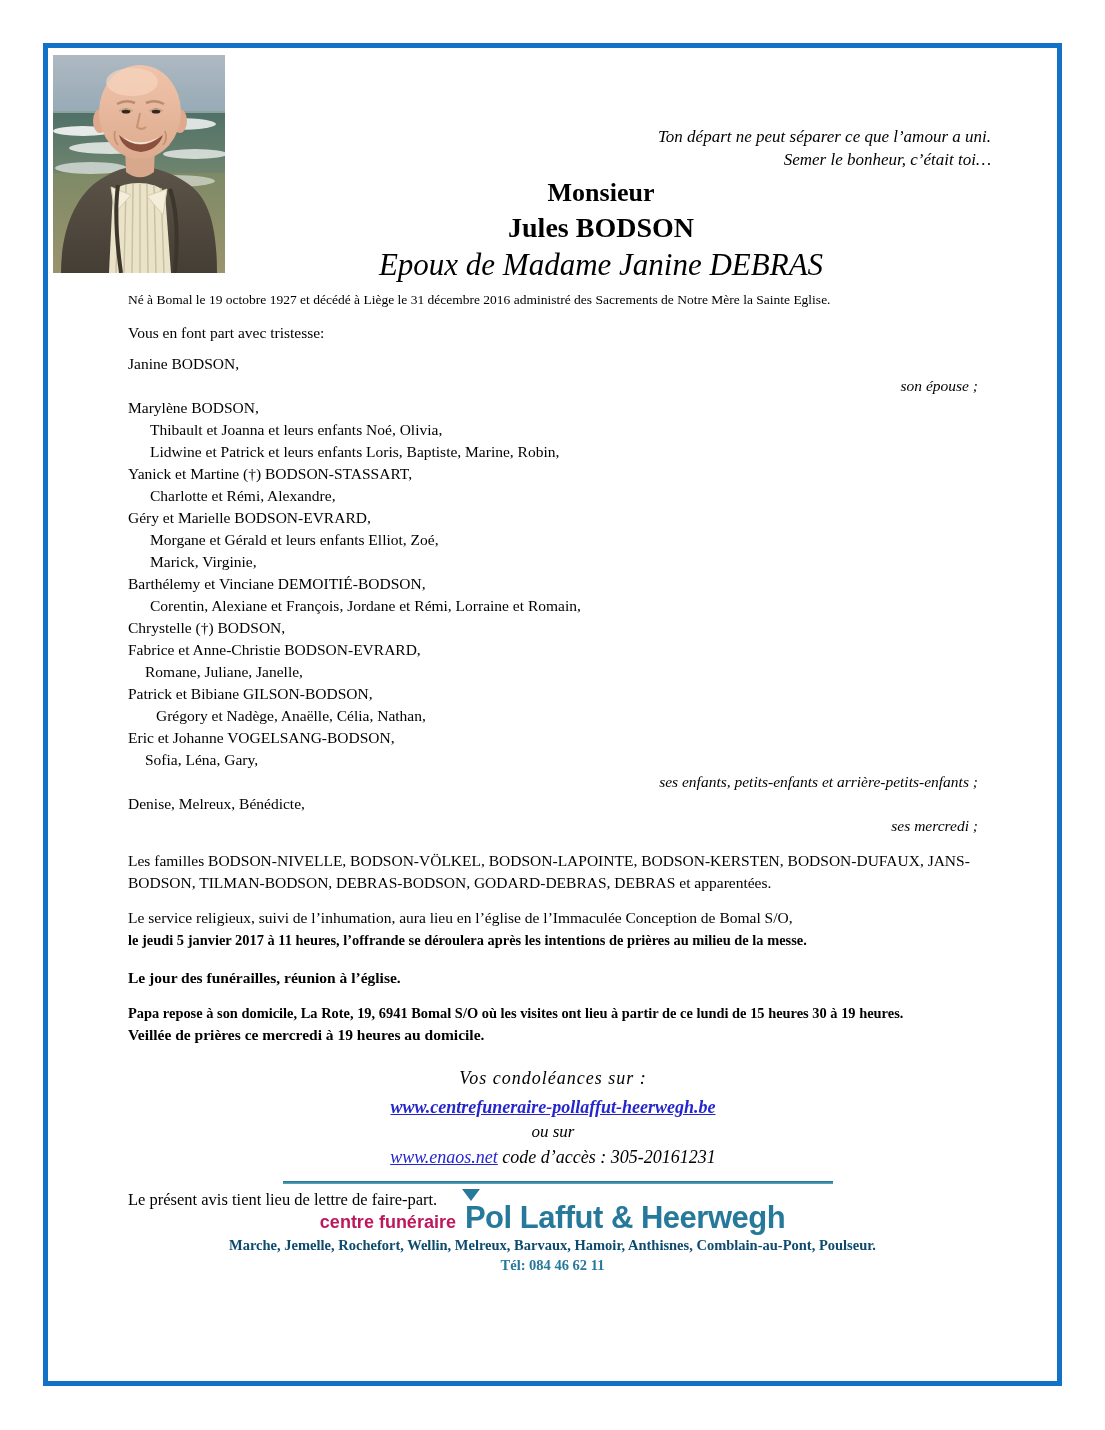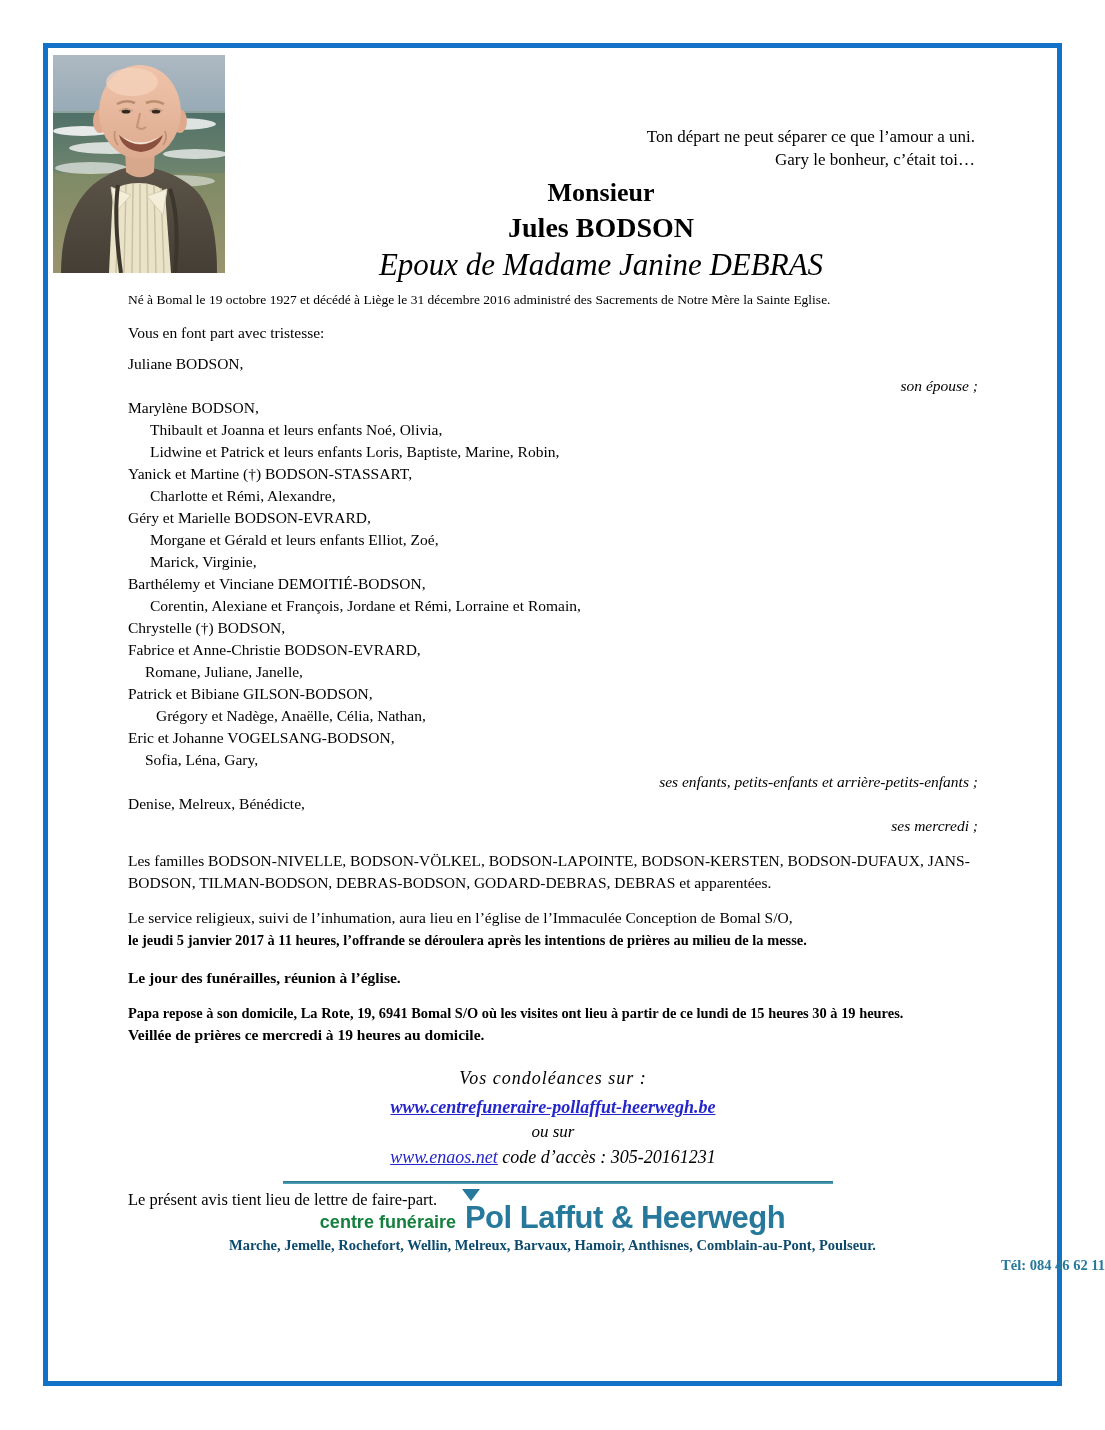--- a/index.html
+++ b/index.html
@@ -10,22 +10,22 @@
   }
   .border-frame {
     position:absolute; left:43px; top:43px; width:1019px; height:1343px;
     border:5px solid #1272c8; box-sizing:border-box;
   }
   .photo {
     position:absolute; left:53px; top:55px; width:172px; height:218px;
   }
   .photo svg { display:block; }
   .quote {
-    position:absolute; top:125px; left:350px; right:130px;
-    text-align:right; font-size:17px; line-height:23px;
+    position:absolute; top:125px; left:350px; right:114px;
+    text-align:right; font-style:italic; font-size:17px; line-height:23px;
   }
   .titles {
     position:absolute; left:225px; width:752px; top:176px; text-align:center;
   }
   .title-salutation { font-size:26px; font-weight:bold; line-height:34px; }
   .title-name       { font-size:28px; font-weight:bold; line-height:36px; }
   .title-spouse     { font-size:31px; font-weight:normal; line-height:38px;font-style:italic; }
 
   .body-col {
     position:absolute; left:128px; top:291px; width:850px;
@@ -61,37 +61,37 @@
   .closing-para { margin:19px 0 0 0; font-size:16.5px; }
 
   .footer-rule {
     position:absolute; left:283px; top:1181px; width:550px; height:3px;
     background:linear-gradient(#1d7391, #5fa8bc);
   }
   .brand-wrap { position:absolute; left:0; top:1200px; width:1105px; text-align:center; }
   .brand-row  { position:relative; display:inline-block; white-space:nowrap; }
   .brand-prefix {
     font-family:"Liberation Sans", sans-serif; font-weight:bold;
-    font-size:18px; color:#15803d; vertical-align:baseline; margin-right:9px;
+    font-size:18px; color:#be185d; vertical-align:baseline; margin-right:9px;
   }
   .brand-name {
     font-family:"Liberation Sans", sans-serif; font-weight:bold;
     font-size:31px; color:#27799b; letter-spacing:-0.5px;
   }
   .brand-triangle {
     position:absolute; left:142px; top:-11px; width:0; height:0;
     border-left:9px solid transparent; border-right:9px solid transparent;
     border-top:12px solid #27799b;
   }
   .footer-cities {
     position:absolute; left:0; top:1236px; width:1105px; text-align:center;
     font-weight:bold; font-size:14.5px; color:#0c4a6e; line-height:19px;
   }
   .footer-phone {
-    position:absolute; left:0; top:1256px; width:1105px; text-align:right;
+    position:absolute; left:0; top:1256px; width:1105px; text-align:center;
     font-weight:bold; font-size:14.5px; color:#27799b; line-height:19px;
   }
 </style>
 </head>
 <body>
 
 <div class="border-frame"></div>
 
 <div class="photo">
   <svg width="172" height="218" viewBox="0 0 172 218">
@@ -167,36 +167,36 @@
 
     <path d="M66,80 Q87,99 110,80 Q105,95 88,97 Q70,95 66,80 Z" fill="#8a4f3d"></path>
     <path d="M70,82 Q87,93 106,82 Q97,89 87,89 Q76,88 70,82 Z" fill="#f5f0e4"></path>
     <path d="M62,76 Q60,84 65,90" fill="none" stroke="#c28f71" stroke-width="1.6"></path>
     <path d="M112,76 Q115,84 110,90" fill="none" stroke="#c28f71" stroke-width="1.6"></path>
   </svg>
 </div>
 
 <div class="quote">
   <div>Ton départ ne peut séparer ce que l’amour a uni.</div>
-  <div>Gary le bonheur, c’était toi…</div>
+  <div>Semer le bonheur, c’était toi…</div>
 </div>
 
 <div class="titles">
   <div class="title-salutation">Monsieur</div>
   <div class="title-name">Jules BODSON</div>
   <div class="title-spouse">Epoux de Madame Janine DEBRAS</div>
 </div>
 
 <div class="body-col">
   <p class="birth-line">Né à Bomal le 19 octobre 1927 et décédé à Liège le 31 décembre 2016 administré des Sacrements de Notre Mère la Sainte Eglise.</p>
   <p class="announce">Vous en font part avec tristesse:</p>
 
   <div class="family-lines">
 
-  <div class="line">Juliane BODSON,</div>
+  <div class="line">Janine BODSON,</div>
       <div class="line right-italic">son épouse ;</div>
       <div class="line">Marylène BODSON,</div>
       <div class="line indent">Thibault et Joanna et leurs enfants Noé, Olivia,</div>
       <div class="line indent">Lidwine et Patrick et leurs enfants Loris, Baptiste, Marine, Robin,</div>
       <div class="line">Yanick et Martine (†) BODSON-STASSART,</div>
       <div class="line indent">Charlotte et Rémi, Alexandre,</div>
       <div class="line">Géry et Marielle BODSON-EVRARD,</div>
       <div class="line indent">Morgane et Gérald et leurs enfants Elliot, Zoé,</div>
       <div class="line indent">Marick, Virginie,</div>
       <div class="line">Barthélemy et Vinciane DEMOITIÉ-BODSON,</div>

